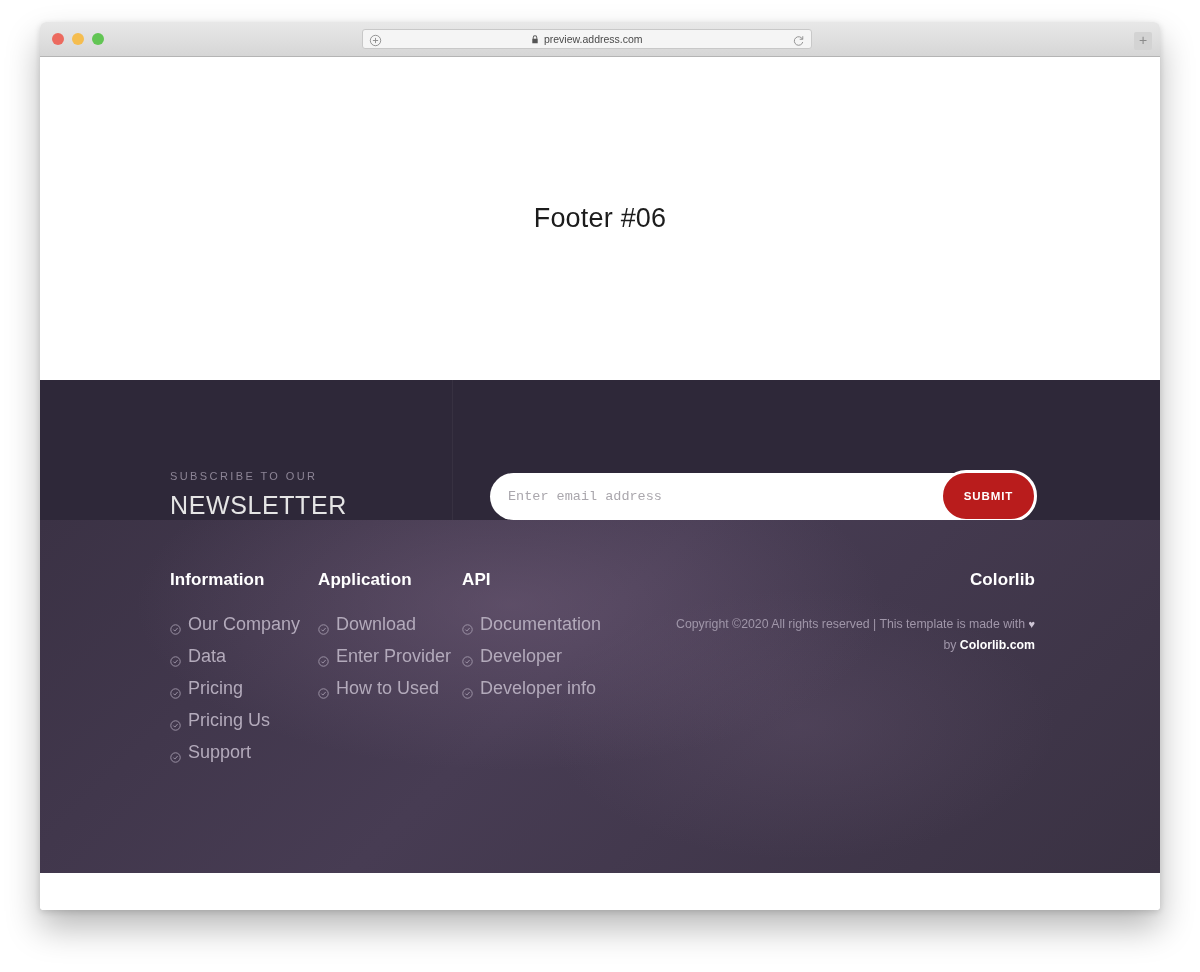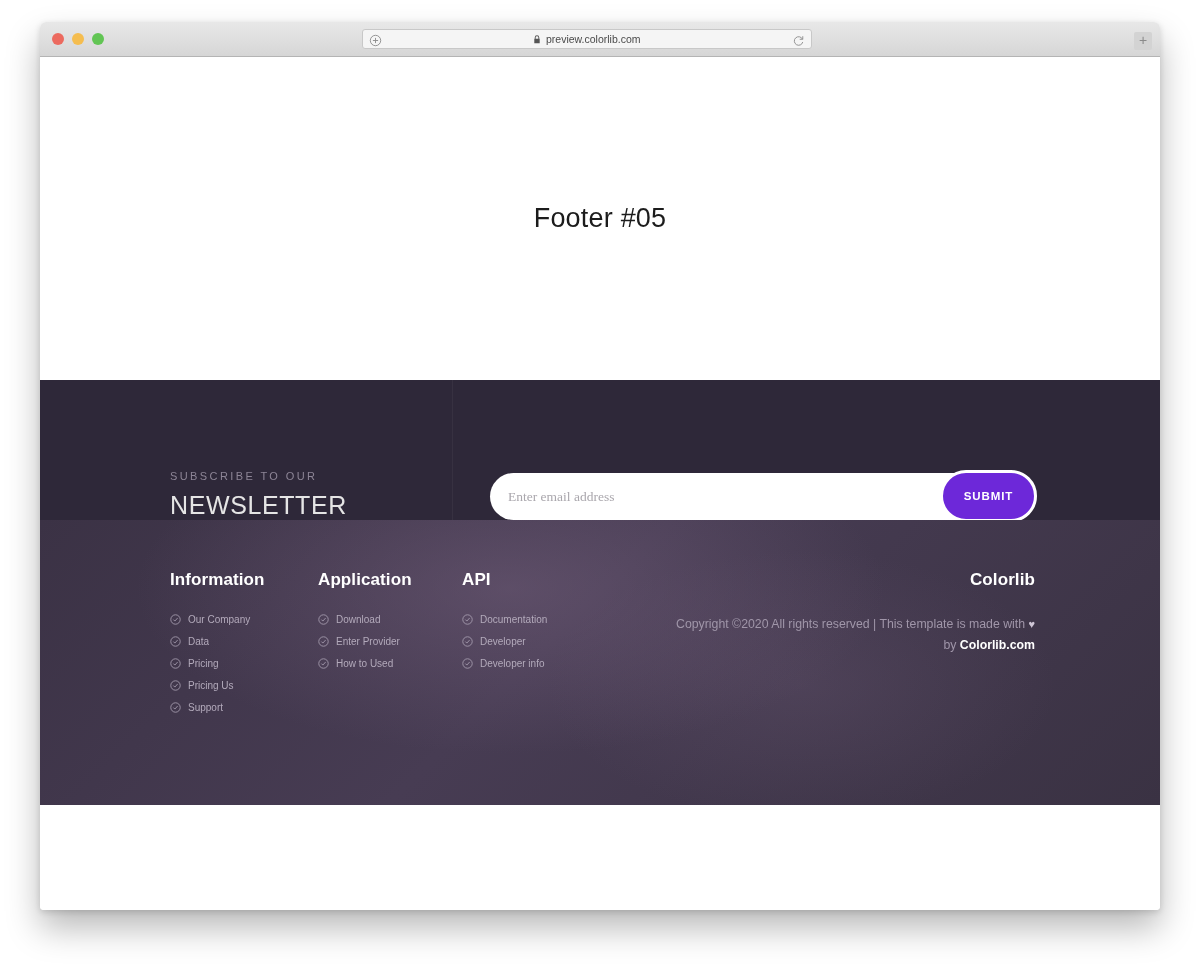--- a/index.html
+++ b/index.html
@@ -177,49 +177,49 @@
     background: #ffffff;
     border-radius: 26px;
     display: flex;
     align-items: center;
   }
   .nl-input {
     flex: 1;
     border: 0;
     outline: none;
     background: transparent;
-    font-family: Liberation Serif, serif;
+    font-family: Liberation Mono, monospace;
     font-size: 13.5px;
     color: #4a4a4a;
     padding-left: 18px;
     height: 45px;
   }
   .nl-input::placeholder { color: #aaa7ad; }
   .nl-submit {
     position: absolute;
     right: -2px;
     top: -3px;
     width: 97px;
     height: 52px;
     border-radius: 26px;
-    background: #6d28d9;
+    background: #b91c1c;
     border: 3px solid #ffffff;
     color: #ffffff;
     font-family: "Liberation Sans", sans-serif;
     font-size: 11.5px;
     font-weight: bold;
     letter-spacing: 0.9px;
     box-sizing: border-box;
     cursor: pointer;
   }
 
   
   .footer-main {
     position: relative;
-    height: 285px;
+    height: 353px;
     background:
       radial-gradient(ellipse 520px 230px at 42% 24%, rgba(126,104,134,0.42) 0%, rgba(126,104,134,0.0) 72%),
       radial-gradient(ellipse 340px 180px at 68% 58%, rgba(120,100,128,0.22) 0%, rgba(120,100,128,0.0) 75%),
       linear-gradient(135deg, #3b3245 0%, #473c53 45%, #3a3243 100%);
     overflow: hidden;
   }
   .footer-inner {
     position: absolute;
     left: 130px;
     right: 125px;
@@ -237,21 +237,21 @@
     color: #ffffff;
     font-weight: bold;
     letter-spacing: 0.1px;
     margin: 0 0 24px 0;
   }
   .flist { list-style: none; margin: 0; padding: 0; }
   .flist li {
     display: flex;
     align-items: center;
     margin-bottom: 11px;
-    font-size: 10px;
+    font-size: 18px;
     color: #b3aabb;
   }
   .check-icon {
     width: 11px;
     height: 11px;
     margin-right: 7px;
     flex: 0 0 11px;
     color: #a79eb0;
   }
   .flink { color: #b3aabb; text-decoration: none; }
@@ -288,37 +288,37 @@
         <svg viewBox="0 0 14 14" width="13" height="13" fill="none" stroke="currentColor" stroke-width="1">
           <circle cx="7" cy="7" r="5.6"></circle>
             <path d="M7 4.2v5.6M4.2 7h5.6"></path>
         </svg>
       </span>
       <div class="url-text">
         <span class="url-lock">
           <svg viewBox="0 0 10 12" width="8" height="9" fill="currentColor" style="vertical-align:-1px">
             <path d="M2 5V3.3A3 3 0 0 1 8 3.3V5h.6v6H1.4V5H2zm1.2 0h3.6V3.3a1.8 1.8 0 0 0-3.6 0V5z"></path>
           </svg>
-        </span><span>preview.colorlib.com</span>
+        </span><span>preview.address.com</span>
       </div>
       <span class="url-reload">
         <svg viewBox="0 0 14 14" width="13" height="13" fill="none" stroke="currentColor" stroke-width="1">
           <path d="M11.3 5.6A4.6 4.6 0 1 0 11.6 8.6"></path>
             <path d="M11.6 2.4v3.3h-3.3"></path>
         </svg>
       </span>
     </div>
 
     <div class="newtab-btn">+</div>
   </div>
 
   <div class="viewport">
 
     <section class="hero">
-      <h1 class="hero-title">Footer #05</h1>
+      <h1 class="hero-title">Footer #06</h1>
     </section>
 
     <section class="newsletter">
       <div class="newsletter-divider"></div>
 
       <div class="nl-left">
         <div class="nl-eyebrow">SUBSCRIBE TO OUR</div>
         <div class="nl-title">NEWSLETTER</div>
       </div>
 

